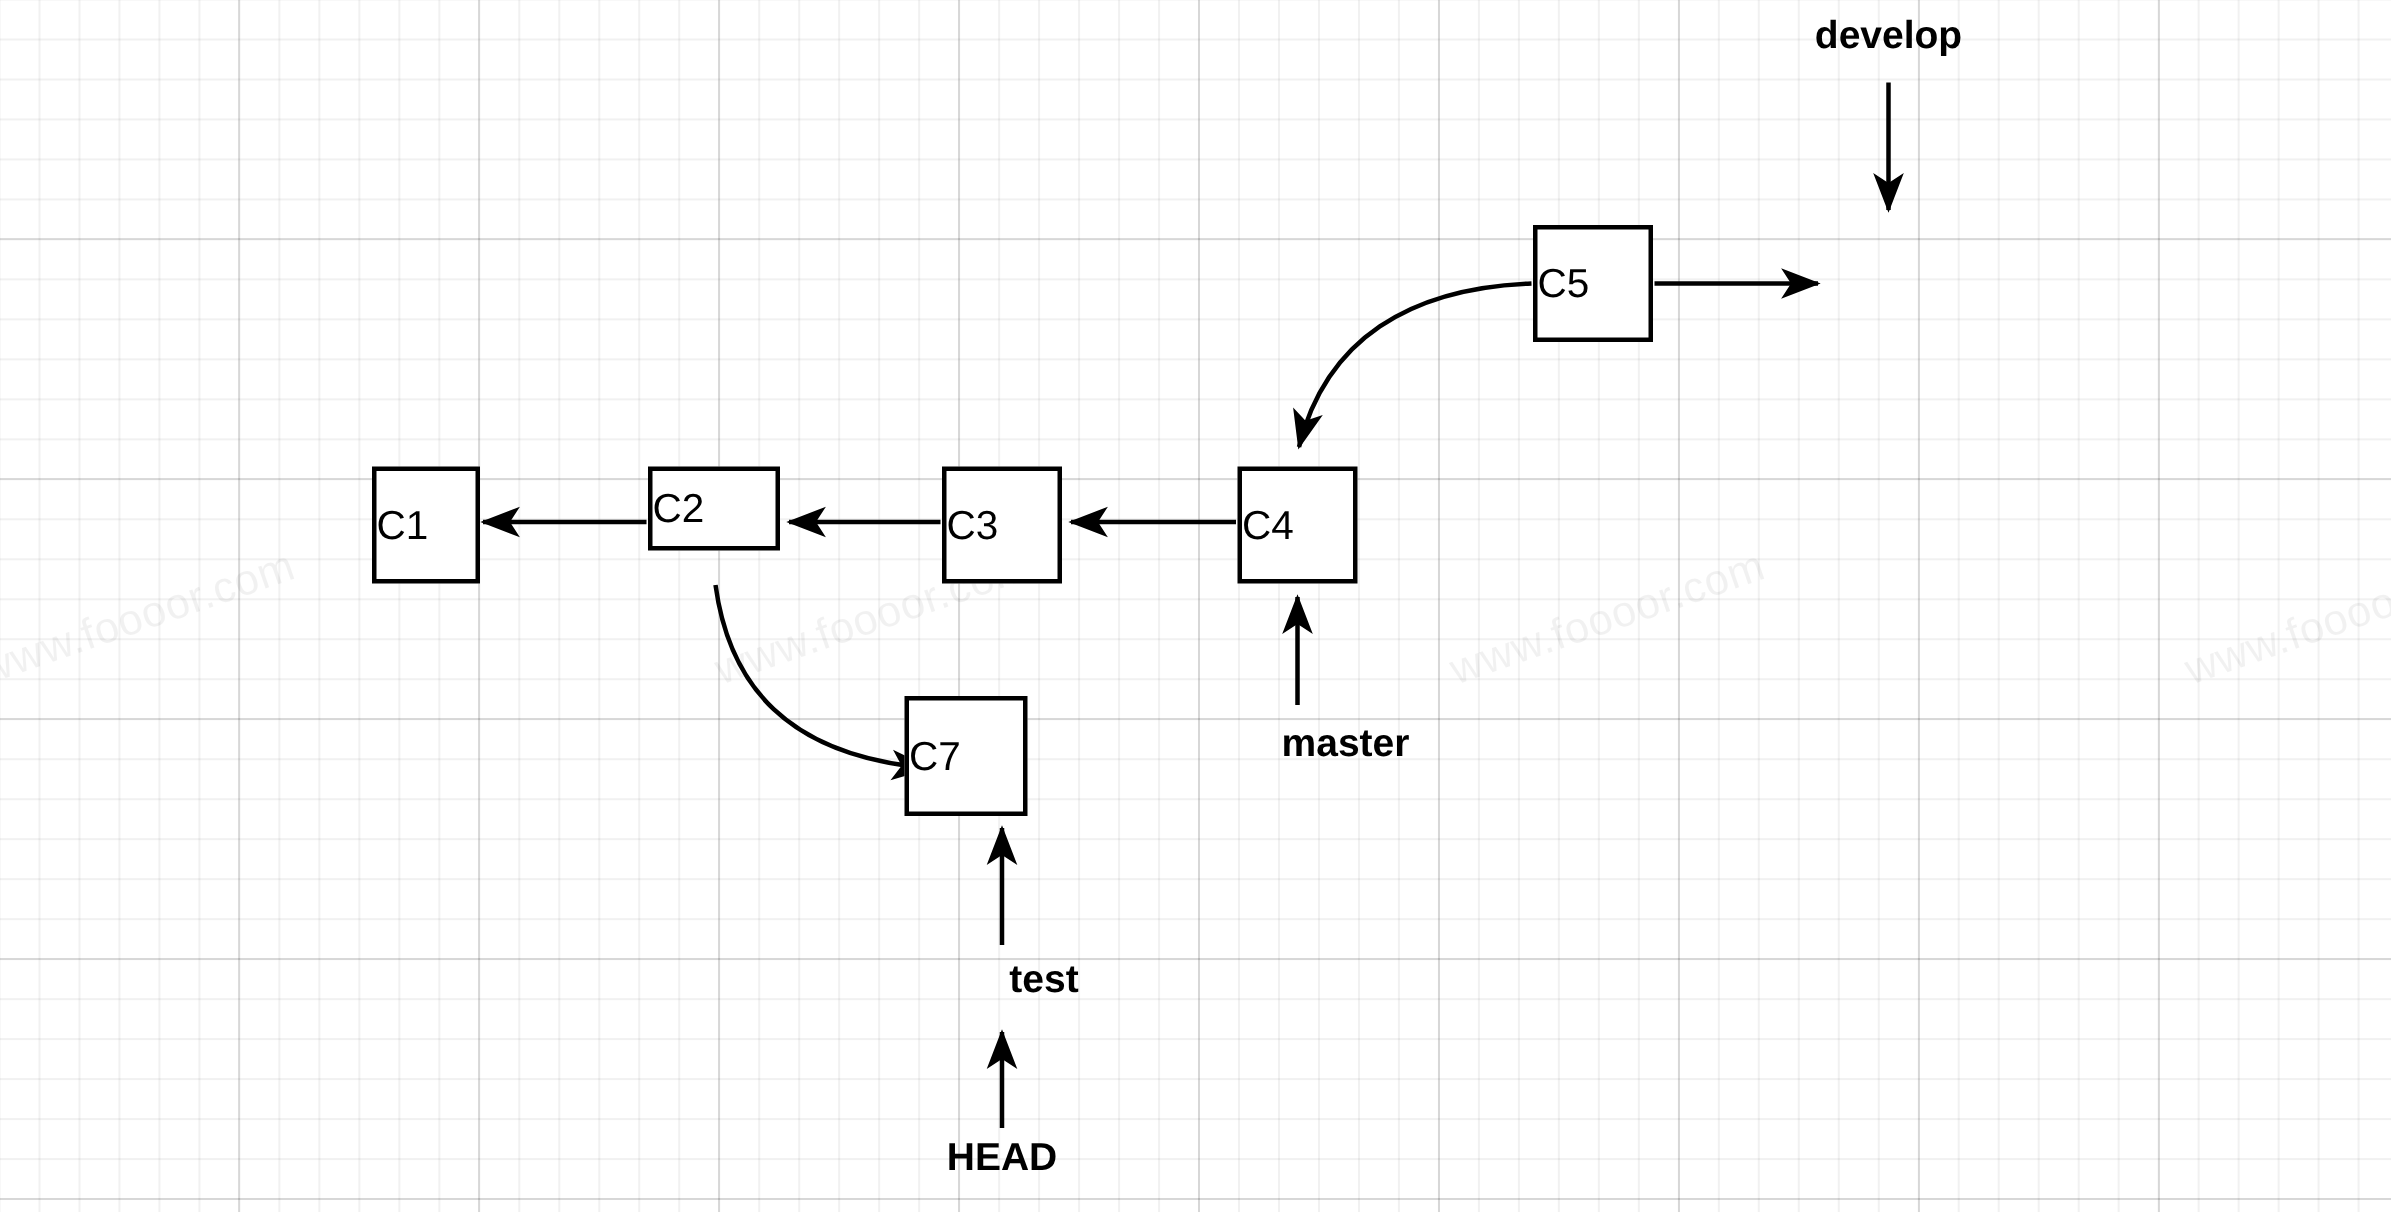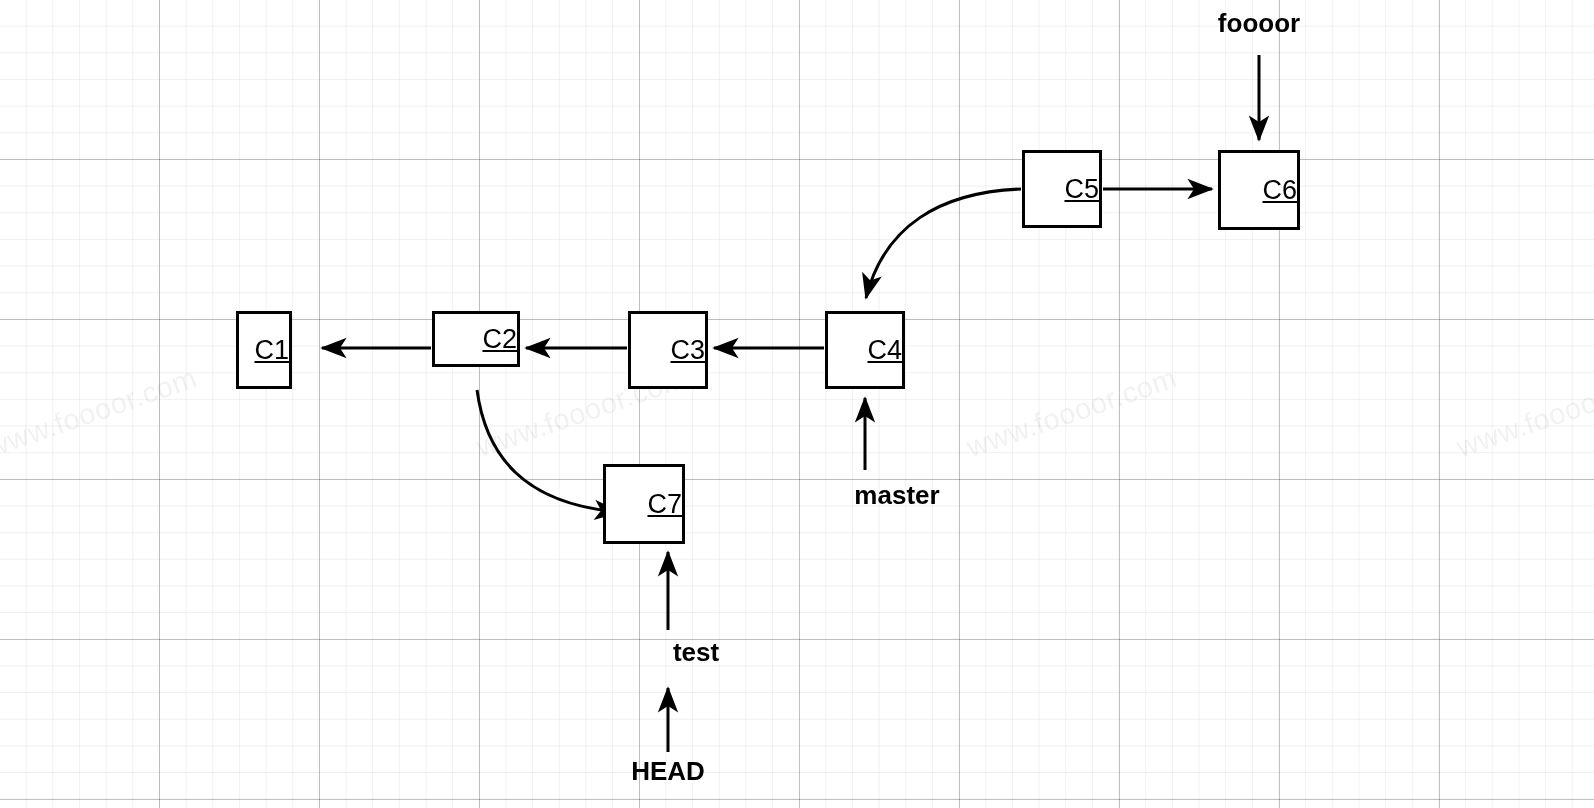--- a/index.html
+++ b/index.html
@@ -53,23 +53,22 @@
     z-index: 2;
     pointer-events: none;
   }
   .node {
     position: absolute;
     box-sizing: border-box;
     background: #ffffff;
     border: 3px solid #000000;
     display: flex;
     align-items: center;
-    justify-content: flex-end;
+    justify-content: flex-start;
     z-index: 3;
-    text-decoration: underline;
   }
   .node-label {
     font-family: "Liberation Sans", sans-serif;
     font-size: 27px;
     font-weight: 400;
     color: #000000;
     line-height: 1;
     user-select: none;
   }
   .ref-label {
@@ -117,40 +116,37 @@
 
     <line x1="1259" y1="55" x2="1259" y2="140" stroke="#000000" stroke-width="3" marker-end="url(#arrowhead)"></line>
 
     <line x1="865" y1="470" x2="865" y2="398" stroke="#000000" stroke-width="3" marker-end="url(#arrowhead)"></line>
 
     <line x1="668" y1="630" x2="668" y2="552" stroke="#000000" stroke-width="3" marker-end="url(#arrowhead)"></line>
 
     <line x1="668" y1="752" x2="668" y2="688" stroke="#000000" stroke-width="3" marker-end="url(#arrowhead)"></line>
   </svg>
 
-  <div class="node" style="left:236px; top:311px; width:56px; height:78px;">
+  <div class="node" style="left:248px; top:311px; width:72px; height:78px;">
     <span class="node-label">C1</span>
   </div>
   <div class="node" style="left:432px; top:311px; width:88px; height:56px;">
     <span class="node-label">C2</span>
   </div>
   <div class="node" style="left:628px; top:311px; width:80px; height:78px;">
     <span class="node-label">C3</span>
   </div>
-  <div class="node" style="left:825px; top:311px; width:80px; height:78px;padding-left:16px;">
+  <div class="node" style="left:825px; top:311px; width:80px; height:78px;">
     <span class="node-label">C4</span>
   </div>
   <div class="node" style="left:1022px; top:150px; width:80px; height:78px;">
     <span class="node-label">C5</span>
   </div>
-  <div class="node" style="left:1218px; top:150px; width:82px; height:80px;">
-    <span class="node-label">C6</span>
-  </div>
   <div class="node" style="left:603px; top:464px; width:82px; height:80px;">
     <span class="node-label">C7</span>
   </div>
 
-  <div class="ref-label" style="left:1259px; top:8px;">foooor</div>
+  <div class="ref-label" style="left:1259px; top:8px;">develop</div>
   <div class="ref-label" style="left:897px; top:480px;">master</div>
   <div class="ref-label" style="left:696px; top:637px;text-align:center;">test</div>
   <div class="ref-label" style="left:668px; top:756px;text-align:right;">HEAD</div>
 
 </div>
 
 </body></html>

